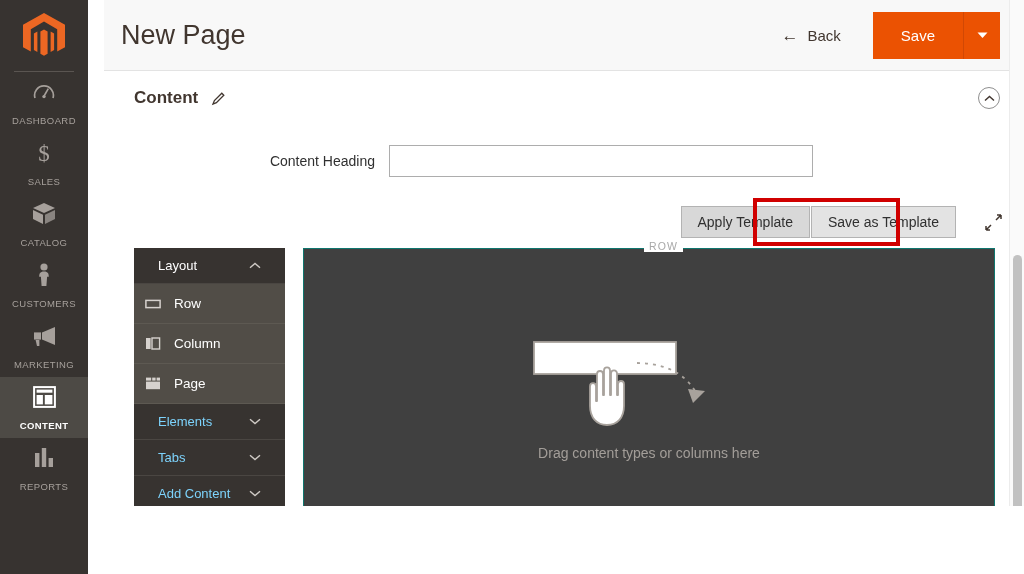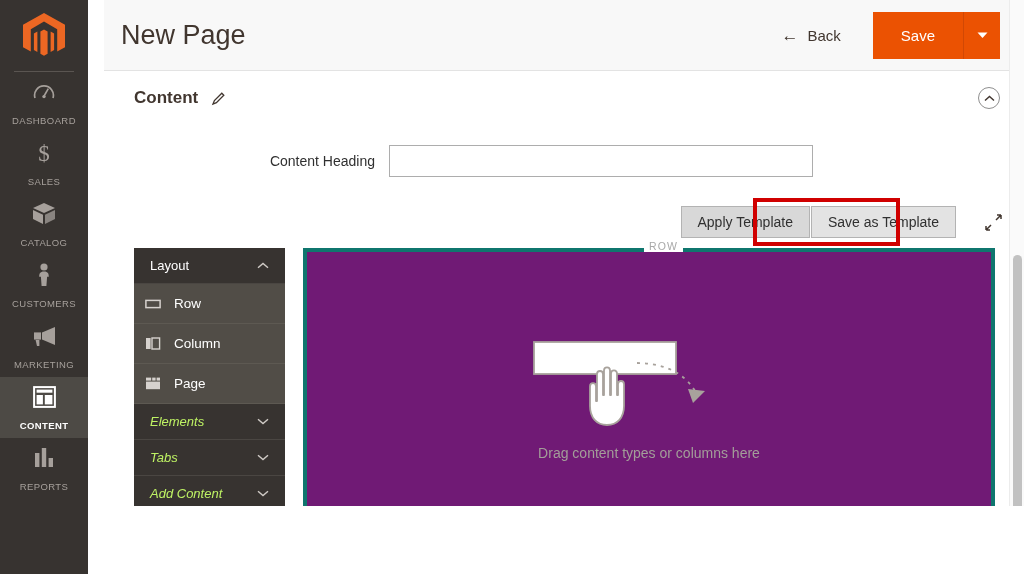--- a/index.html
+++ b/index.html
@@ -220,28 +220,28 @@
     background: transparent; border: none; outline: none;
     color: #cfcac5; font-size: 12.5px;
     font-family: inherit;
     width: 100%;
   }
   .panel-search input::placeholder { color: #9c9691; }
 
   .panel-group-head {
     height: 36px;
     display: flex; align-items: center;
-    padding: 0 16px;
+    padding: 0 24px;
     background: #373330;
     color: #ffffff;
     font-size: 13px;
     cursor: pointer;
     border-bottom: 1px solid #4a4642;
   }
-  .panel-group-head.collapsed { color: #bef264; font-style: italic; }
+  .panel-group-head.collapsed { color: #7dd3fc; }
   .panel-group-head .chev { margin-left: auto; color: #cfcac5; display:flex; }
 
   .panel-item {
     height: 40px;
     display: flex; align-items: center;
     gap: 13px;
     padding: 0 11px;
     background: #514d47;
     color: #ffffff;
     font-size: 13.5px;
@@ -251,23 +251,23 @@
   .panel-item .p-icon { color: #d6d2ce; display: flex; align-items: center; }
 
   
   .stage {
     flex: 1 1 auto;
     margin-left: 18px;
     margin-right: 29px;
     position: relative;
   }
   .stage-box {
-    border: 4px solid #0f766e;
+    border: 1px solid #0f766e;
     height: 303px;
-    background: #701a75;
+    background: #404040;
     position: relative;
   }
   .row-label {
     position: absolute;
     left: 341px; top: -8px;
     background: #ffffff;
     padding: 0 5px;
     font-size: 10.5px;
     letter-spacing: 1.1px;
     color: #a8a8a8;

